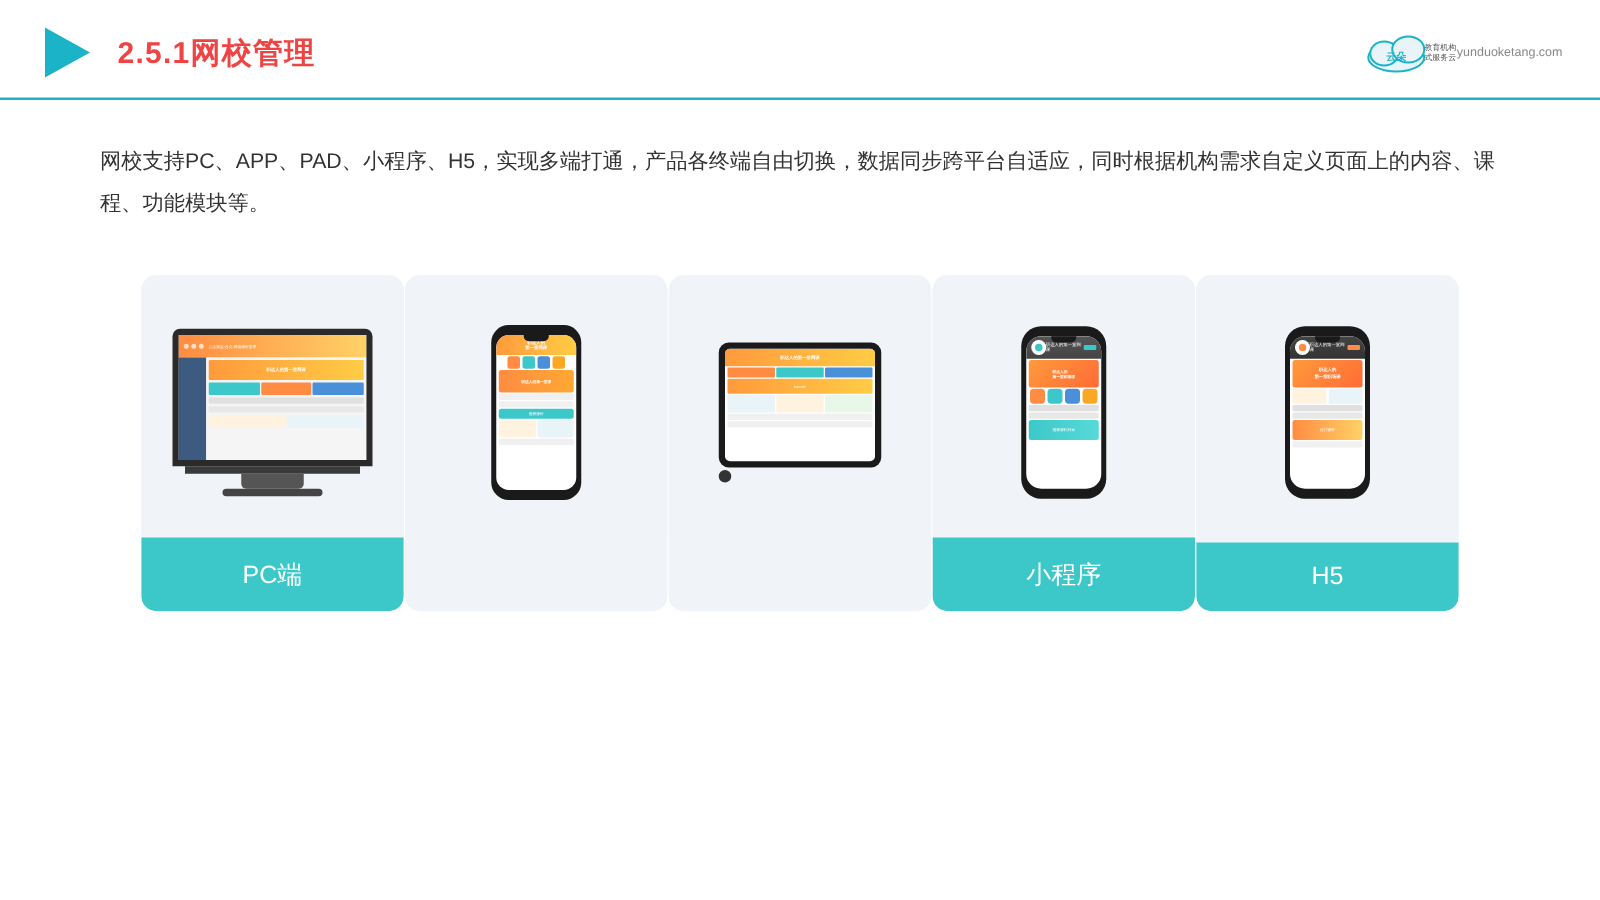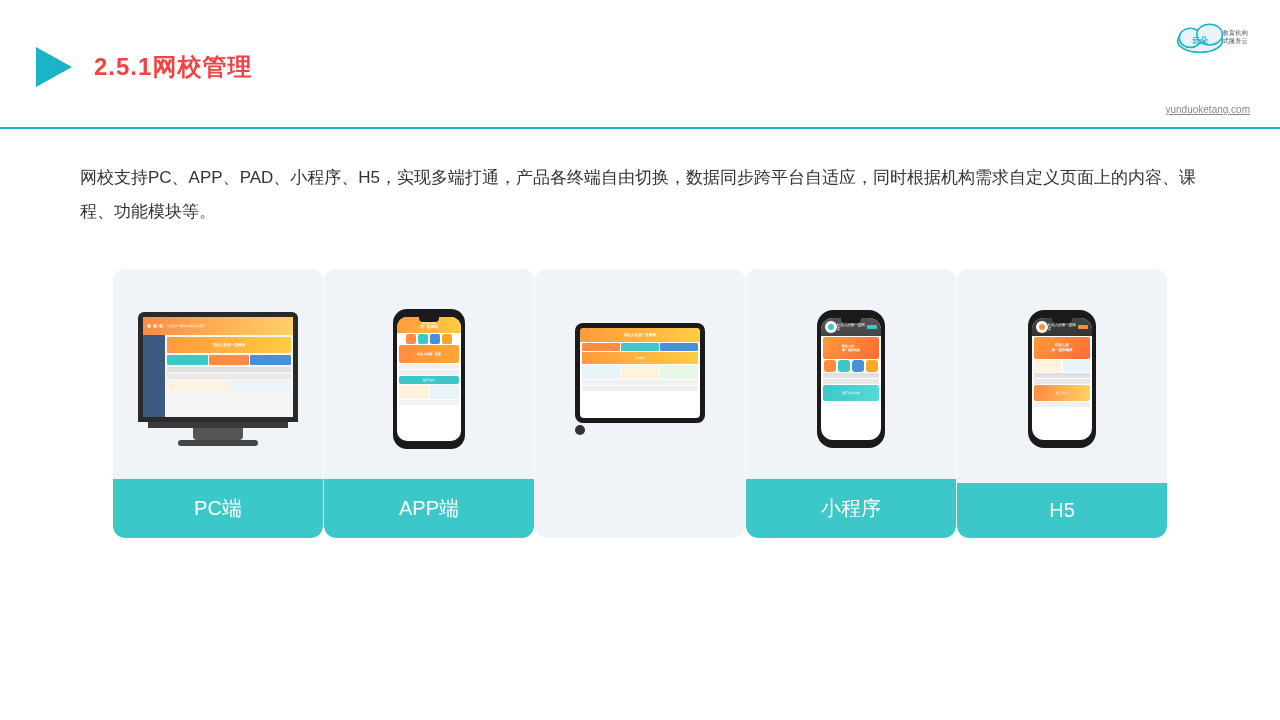--- a/index.html
+++ b/index.html
@@ -31,23 +31,22 @@
     }
     .page-title {
       font-size: 24px;
       font-weight: 600;
       color: #ef4444;
       letter-spacing: 1px;
       text-align: right;
     }
     .logo-area {
       display: flex;
-      flex-direction: column;
-      align-items: center;
-      gap: 48px;
+      flex-direction: row;
+      align-items: center;
     }
     .logo-icon {
       width: 80px;
       height: 38px;
     }
 
     
     .description {
       padding: 32px 80px 20px 80px;
       font-size: 17px;
@@ -303,21 +302,21 @@
 
       <ellipse cx="40" cy="28" rx="28" ry="14" fill="#e8f4f8" stroke="#1ab3c8" stroke-width="2"></ellipse>
       <ellipse cx="28" cy="24" rx="14" ry="12" fill="#e8f4f8" stroke="#1ab3c8" stroke-width="2"></ellipse>
       <ellipse cx="52" cy="20" rx="16" ry="13" fill="#e8f4f8" stroke="#1ab3c8" stroke-width="2"></ellipse>
 
       <text x="30" y="30" font-size="10" fill="#1ab3c8" font-family="Arial" font-weight="bold">云朵</text>
 
       <text x="68" y="20" font-size="8" fill="#555" font-family="Microsoft YaHei, Arial">教育机构一站</text>
       <text x="68" y="30" font-size="8" fill="#555" font-family="Microsoft YaHei, Arial">式服务云平台</text>
     </svg>
-    <span style="font-size:10px;color:#888;text-decoration:underline;">yunduoketang.com</span>
+    <span style="font-size:10px;color:#888;">yunduoketang.com</span>
   </div>
 </div>
 
 <div class="description">
   <span>网校支持PC、APP、PAD、小程序、H5，实现多端打通，产品各终端自由切换，数据同步跨平台自适应，同时根据机构需求自定义页面上的内容、课程、功能模块等。</span>
 </div>
 
 <div class="cards-container">
 
   <div class="card">
@@ -387,21 +386,20 @@
               <div style="display:flex;gap:1px;">
                 <div style="flex:1;height:14px;background:#fff3e0;border-radius:2px;"></div>
                 <div style="flex:1;height:14px;background:#e8f4f8;border-radius:2px;"></div>
               </div>
               <div class="screen-list-item"></div>
             </div>
           </div>
         </div>
       </div>
     </div>
-    <div class="card-label">APP端</div>
   </div>
 
   <div class="card">
     <div class="card-image-area">
       <div>
         <div class="tablet-frame">
           <div class="tablet-screen">
             <div class="screen-header-orange" style="height:14px;">
               <div class="screen-header-text">职达人的第一堂网课</div>
             </div>

